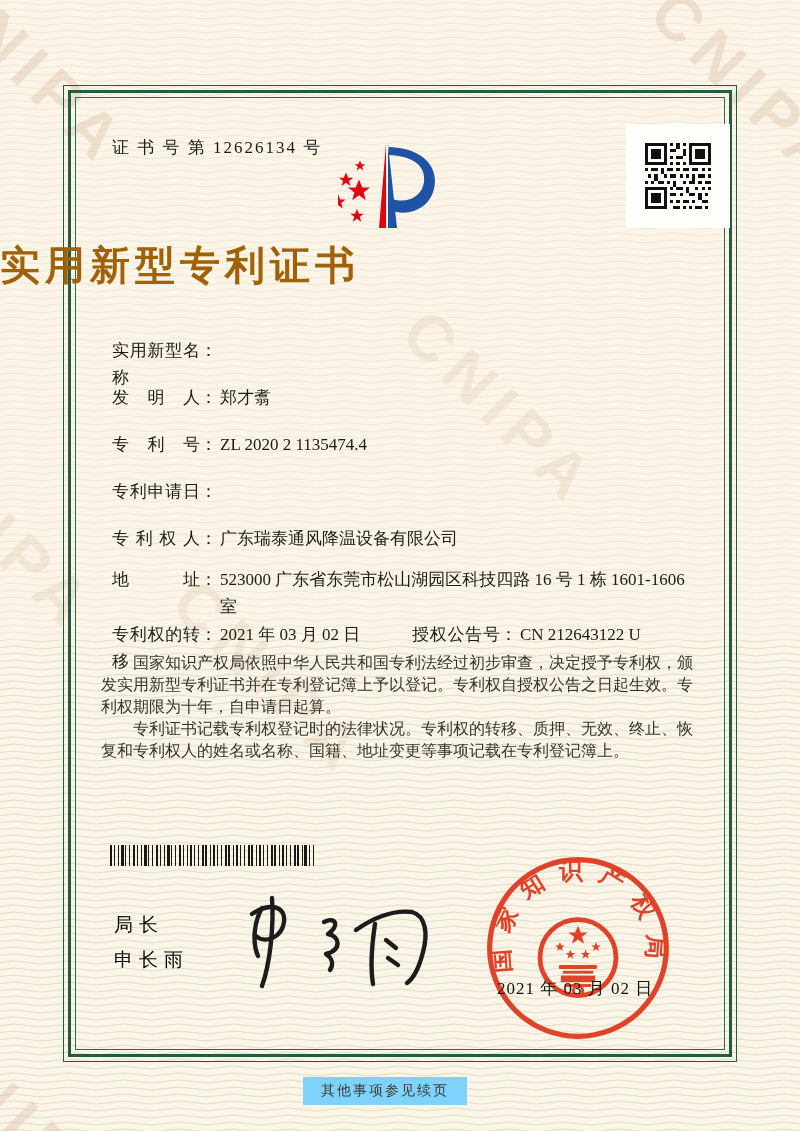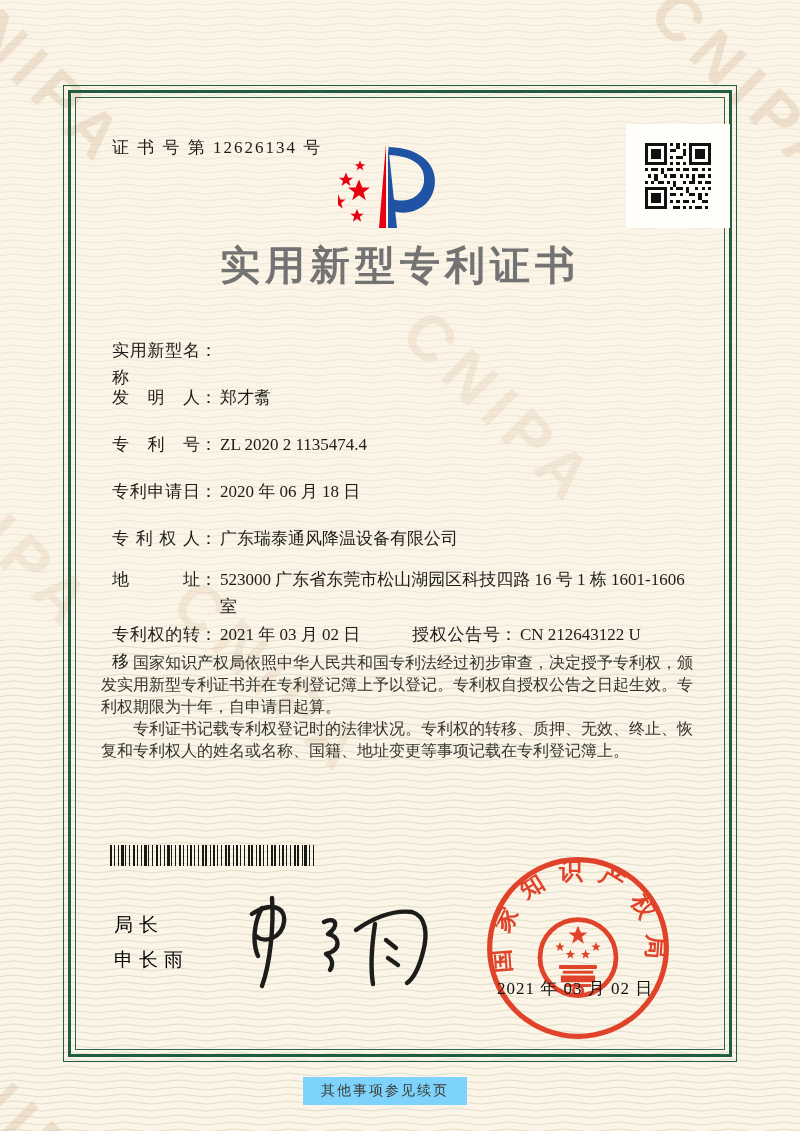--- a/index.html
+++ b/index.html
@@ -16,22 +16,22 @@
   
   .frame{position:absolute;z-index:2;pointer-events:none;}
   .frame.outer{left:63px;top:85px;right:63px;bottom:69px;border:1.5px solid #215c43;}
   .frame.mid{left:68px;top:90px;right:68px;bottom:74px;border:3.5px solid #215c43;}
   .frame.inner{left:75px;top:97px;right:75px;bottom:81px;border:1px solid #2d6a4f;}
   .content{position:absolute;left:0;top:0;width:800px;height:1131px;z-index:3;}
   .cert-no{position:absolute;left:112px;top:136px;font-size:17px;letter-spacing:2px;color:#1d1c18;}
   .logo{position:absolute;left:338px;top:136px;}
   .qr-box{position:absolute;left:626px;top:124px;width:104px;height:104px;background:#fffefb;
           display:flex;align-items:center;justify-content:center;}
-  .title{position:absolute;left:0;top:238px;width:800px;text-align:center;margin:0;
-         font-size:40px;font-weight:bold;letter-spacing:5px;color:#737373;}
+  .title{position:absolute;left:0;top:238px;width:800px;margin:0;
+         font-size:40px;font-weight:bold;letter-spacing:5px;color:#a16207;}
   .frow{position:absolute;left:112px;width:600px;display:flex;align-items:flex-start;
         font-size:17px;line-height:27px;color:#1d1c18;}
   .flabel{display:inline-block;width:88px;text-align:justify;text-align-last:justify;
           -moz-text-align-last:justify;flex:0 0 88px;}
   .fcolon{flex:0 0 20px;}
   .fvalue{flex:0 0 478px;max-width:478px;}
   .pair2{position:absolute;left:300px;top:0;display:flex;width:300px;}
   .pair2 .fvalue{flex:0 0 190px;}
   .body-text{position:absolute;left:101px;top:652px;width:600px;font-size:16px;
              line-height:22px;color:#35342e;}
@@ -147,21 +147,20 @@
         <span class="fvalue">郑才翥</span>
     </div>
     <div class="frow" style="top:431px">
       <span class="flabel">专利号</span>
         <span class="fcolon">：</span>
         <span class="fvalue">ZL 2020 2 1135474.4</span>
     </div>
     <div class="frow" style="top:478px">
       <span class="flabel">专利申请日</span>
         <span class="fcolon">：</span>
-        <span class="fvalue">2020 年 06 月 18 日</span>
     </div>
     <div class="frow" style="top:525px">
       <span class="flabel">专利权人</span>
         <span class="fcolon">：</span>
         <span class="fvalue">广东瑞泰通风降温设备有限公司</span>
     </div>
     <div class="frow" style="top:566px">
       <span class="flabel">地址</span>
         <span class="fcolon">：</span>
         <span class="fvalue">523000 广东省东莞市松山湖园区科技四路 16 号 1 栋 1601-1606 室</span>

